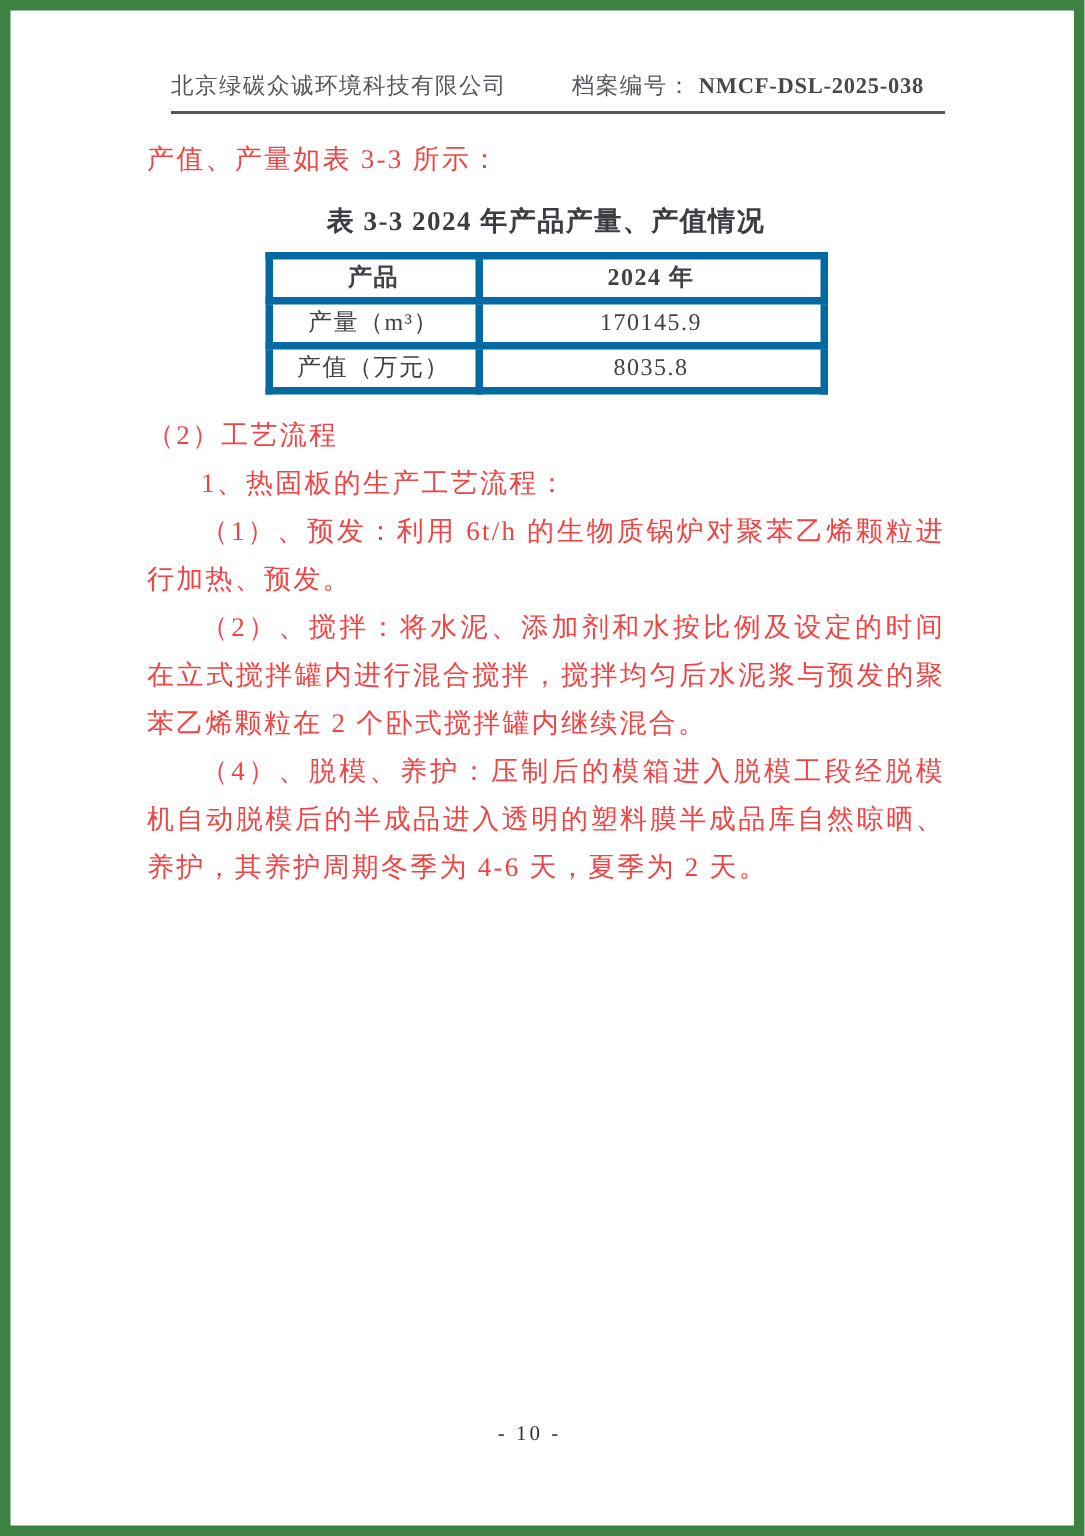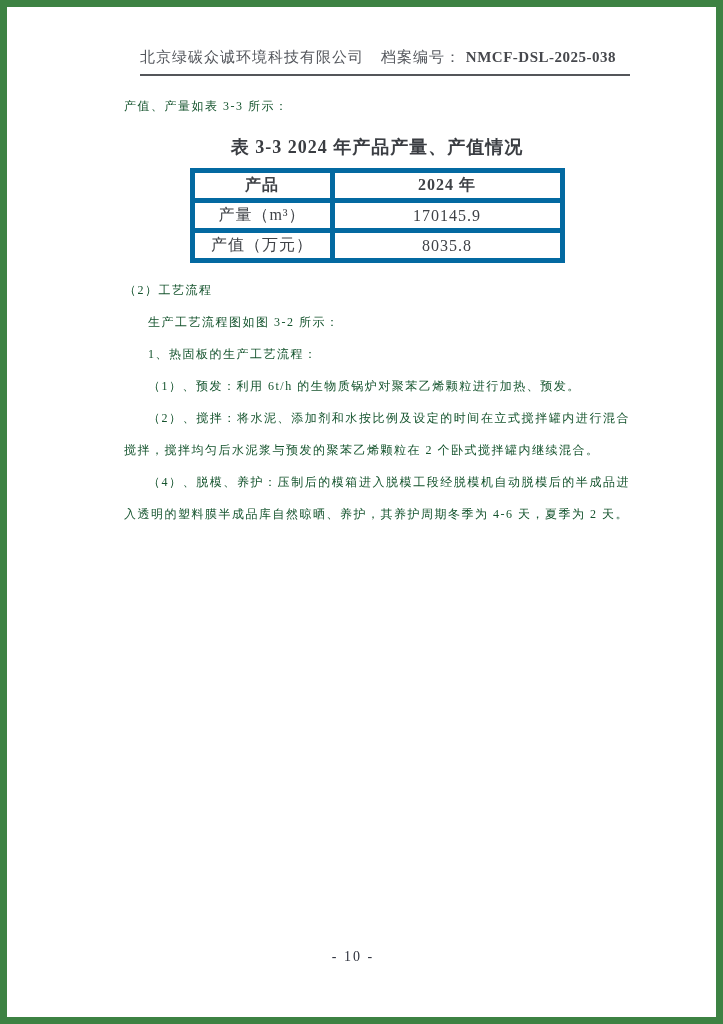--- a/index.html
+++ b/index.html
@@ -6,43 +6,43 @@
   body {
     width: 723px;
     height: 1024px;
     box-sizing: border-box;
     background: #ffffff;
     border: 7px solid #3d8243;
     position: relative;
     overflow: hidden;
     font-family: "Liberation Serif", "DejaVu Serif", serif;
   }
-  .page { padding: 41px 86px 0 117px; }
+  .page { padding: 41px 86px 0 91px; }
 
   .header {
     display: flex;
     justify-content: space-between;
     align-items: flex-end;
     margin: 0 0 0 16px;
     padding-bottom: 7px;
     border-bottom: 2px solid #54565a;
     font-size: 15px;
     color: #53565c;
     letter-spacing: 1px;
   }
   .archive { margin-right: 14px; white-space: nowrap; }
   .archive-code { font-weight: bold; letter-spacing: 0.5px; color: #46484d; margin-top: 20px; }
 
   .para {
-    font-size: 12px;
+    font-size: 18px;
     line-height: 32px;
     margin: 0;
     text-align: justify;
     letter-spacing: 1.5px;
-    color: #14532d;
+    color: #ef4444;
     text-indent: 2em;
   }
   .no-indent { text-indent: 0; margin-top: 14px; }
   .section { text-indent: 0; margin-top: 11px; }
 
   .table-title {
     font-size: 18px;
     font-weight: bold;
     text-align: center;
     margin: 13px 0 9px 0;
@@ -111,21 +111,20 @@
         <tr>
           <td class="col-label">产值（万元）</td>
           <td class="col-value">8035.8</td>
         </tr>
       </tbody>
   </table>
 
   <p class="para section">（2）工艺流程</p>
 
   <div>
-      <p class="para">生产工艺流程图如图 3-2 所示：</p>
       <p class="para">1、热固板的生产工艺流程：</p>
       <p class="para">（1）、预发：利用 6t/h 的生物质锅炉对聚苯乙烯颗粒进行加热、预发。</p>
       <p class="para">（2）、搅拌：将水泥、添加剂和水按比例及设定的时间在立式搅拌罐内进行混合搅拌，搅拌均匀后水泥浆与预发的聚苯乙烯颗粒在 2 个卧式搅拌罐内继续混合。</p>
       <p class="para">（4）、脱模、养护：压制后的模箱进入脱模工段经脱模机自动脱模后的半成品进入透明的塑料膜半成品库自然晾晒、养护，其养护周期冬季为 4-6 天，夏季为 2 天。</p>
     </div>
 
 </div>
 
 <div class="footer">- 10 -</div>
 

